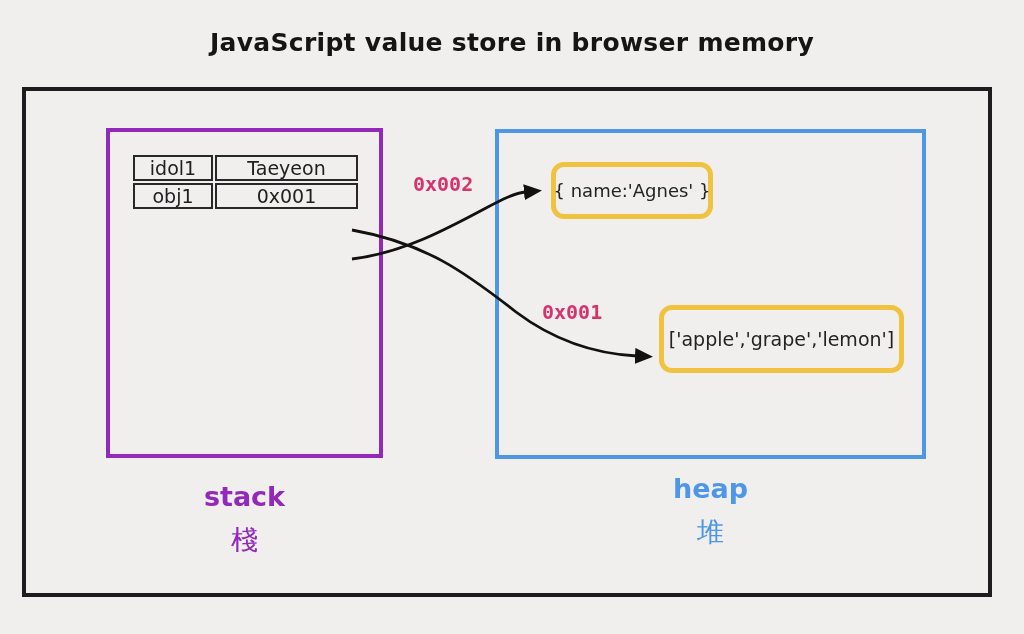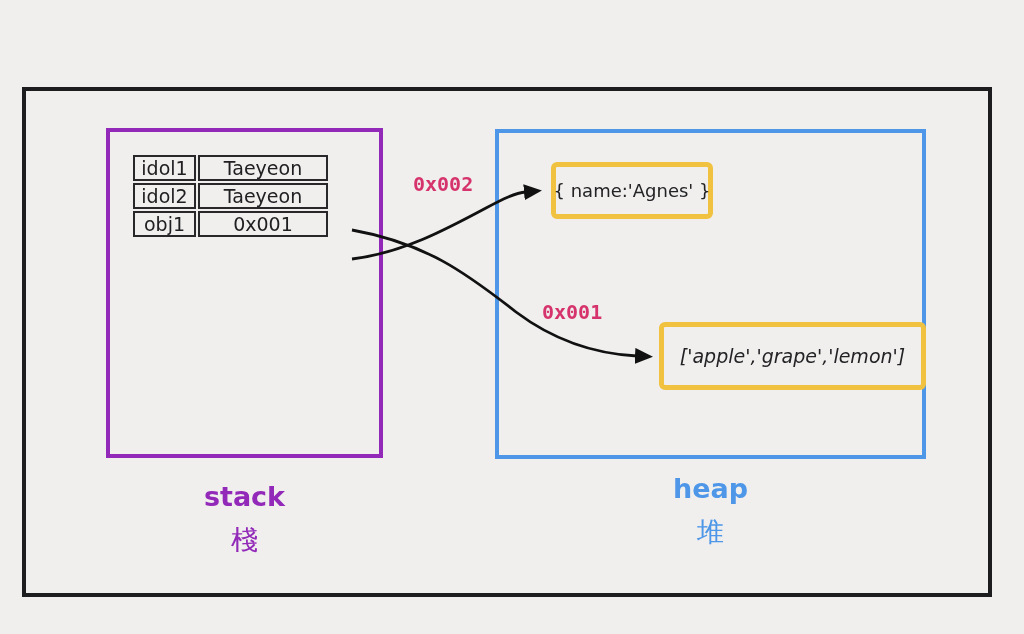--- a/index.html
+++ b/index.html
@@ -32,61 +32,58 @@
     border: 4px solid var(--blue);
   }
   table.mem-table {
     position: absolute; left: 131px; top: 153px;
     border-collapse: separate; border-spacing: 2px;
   }
   table.mem-table td {
     border: 2px solid #28282a; height: 26px; text-align: center;
     vertical-align: middle; font-size: 19px; padding: 0 4px; color: #202022;
   }
-  td.key-cell { width: 63px; }
-  td.val-cell { width: 130px; }
+  td.key-cell { width: 80px; }
+  td.val-cell { width: 143px; }
   .heap-obj {
-    position: absolute; border: 5px solid var(--yellow); border-radius: 6px;
+    position: absolute; border: 5px solid var(--yellow); border-radius: 13px;
     display: flex; align-items: center; justify-content: center;
     font-size: 18px; color: #232325; background: var(--bg); white-space: nowrap;
   }
   .heap-obj.agnes { left: 551px; top: 162px; width: 162px; height: 57px; }
-  .heap-obj.fruits { left: 659px; top: 322px; width: 267px; height: 68px; font-size: 19px; font-style: italic; }
+  .heap-obj.fruits { left: 659px; top: 305px; width: 245px; height: 68px; font-size: 19px; }
   .ptr-label {
     position: absolute; font-family: "DejaVu Sans Mono", "Liberation Mono", monospace;
     font-size: 20px; font-weight: bold; color: var(--pink); white-space: nowrap;
   }
   .ptr-002 { left: 413px; top: 172px; }
   .ptr-001 { left: 542px; top: 300px; }
   .region-label { position: absolute; text-align: center; }
   .region-label .word { font-size: 27px; font-weight: 700; display: block; }
   .region-label .zh { font-size: 27px; display: block; margin-top: 10px; }
   .stack-label { left: 106px; top: 481px; width: 277px; color: var(--purple); }
   .heap-label  { left: 495px; top: 473px; width: 431px; color: var(--blue); }
   svg.arrows { position: absolute; left: 0; top: 0; pointer-events: none; }
 </style>
 </head>
 <body>
 
 <div class="canvas">
 
+  <div class="title">JavaScript value store in browser memory</div>
 
   <div class="outer-box"></div>
 
   <div class="stack-box"></div>
   <div class="heap-box"></div>
 
   <table class="mem-table">
     <tbody>
       <tr>
         <td class="key-cell">idol1</td>
-        <td class="val-cell">Taeyeon</td>
-      </tr>
-      <tr>
-        <td class="key-cell">idol2</td>
         <td class="val-cell">Taeyeon</td>
       </tr>
       <tr>
         <td class="key-cell">obj1</td>
         <td class="val-cell">0x001</td>
       </tr>
     </tbody>
   </table>
 
   <div class="heap-obj agnes">{ name:'Agnes' }</div>

